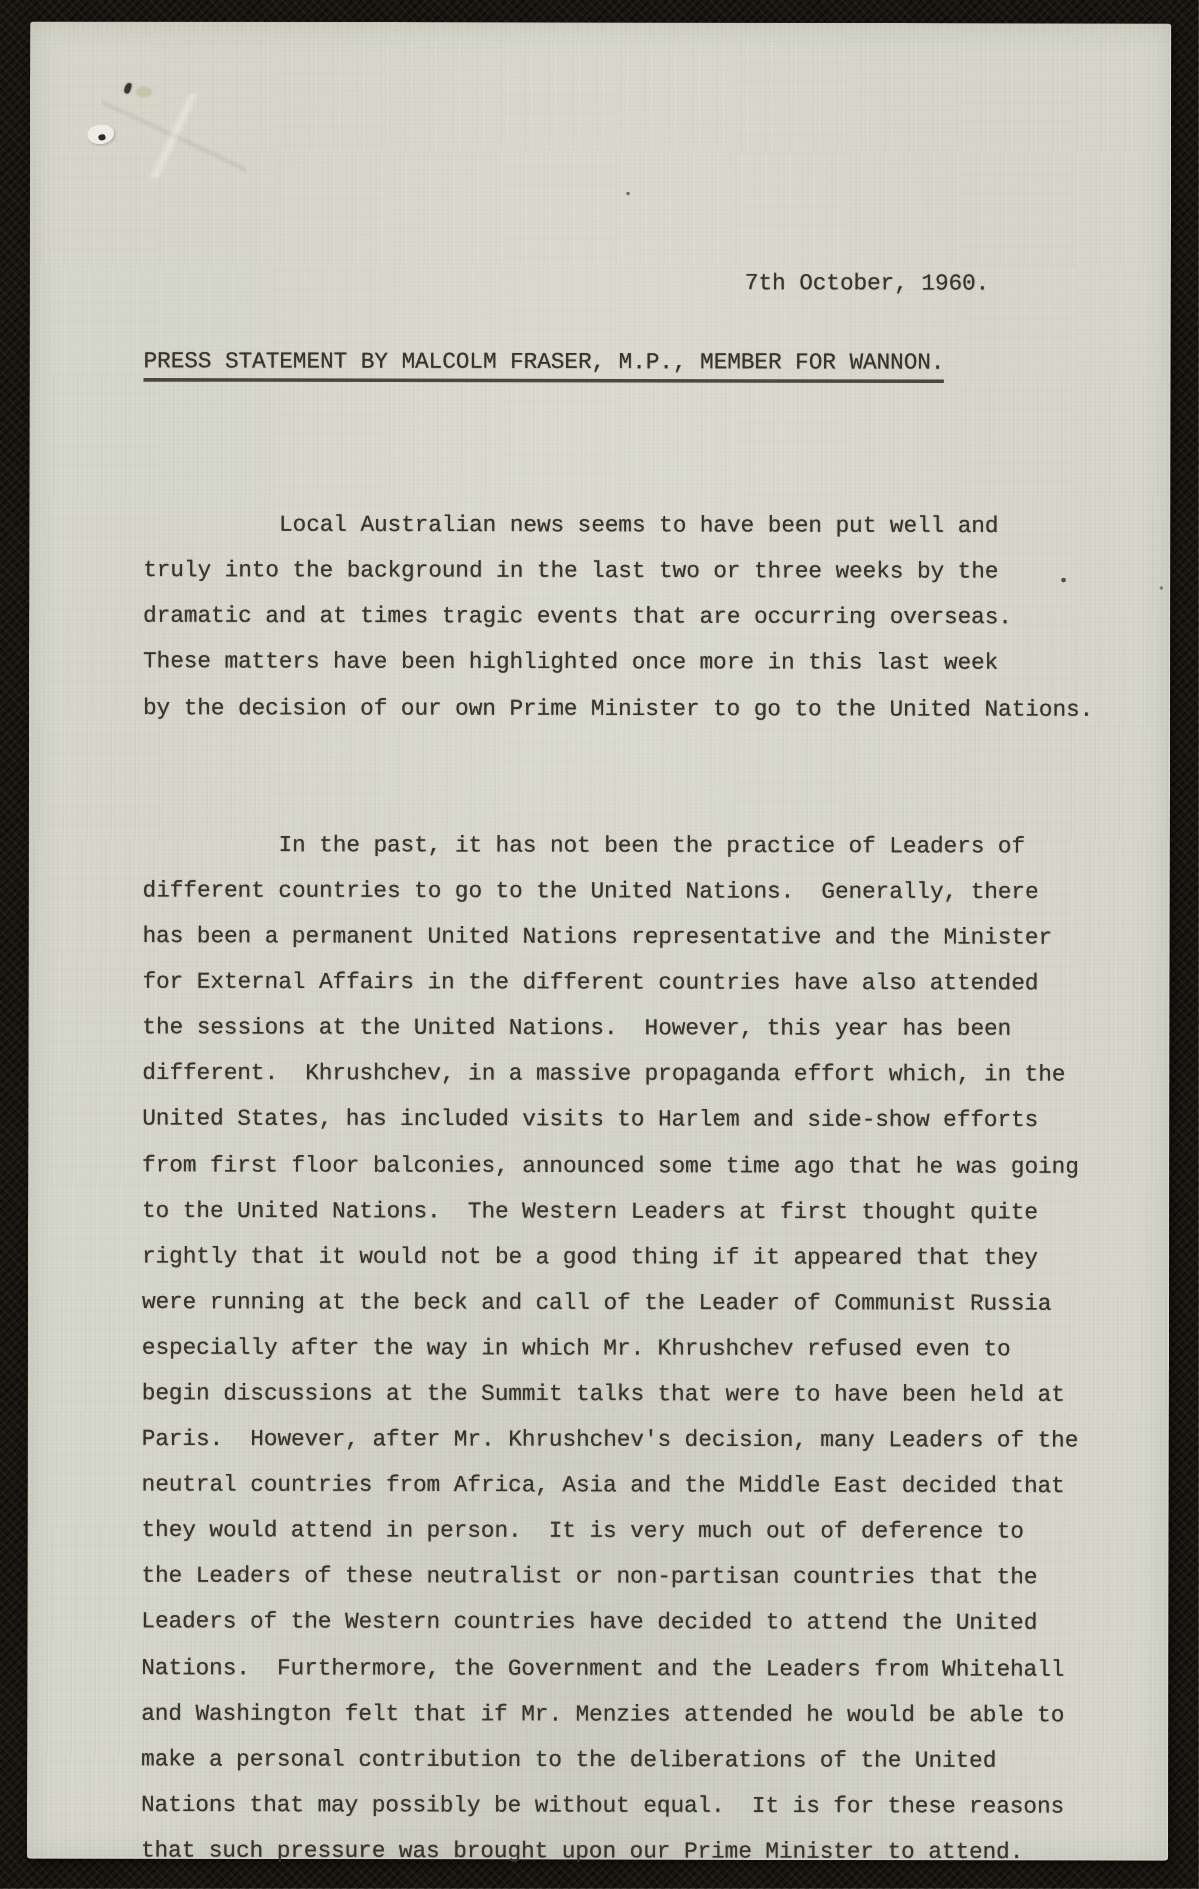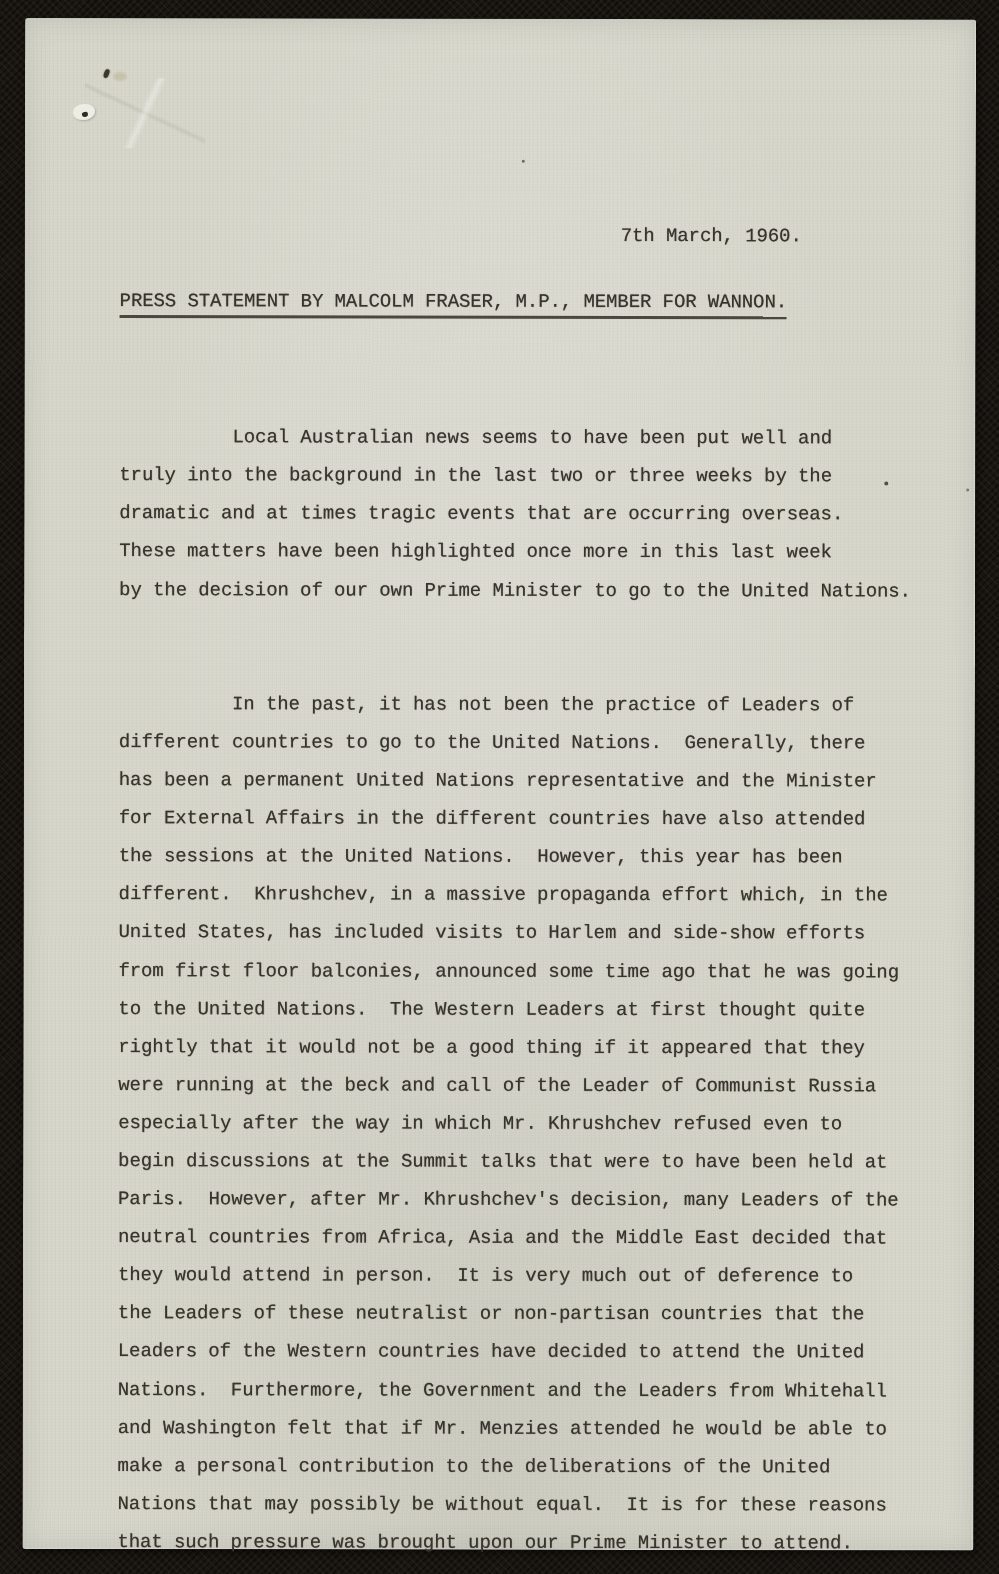--- a/index.html
+++ b/index.html
@@ -116,21 +116,21 @@
 
   <div class="mark crease-1"></div>
   <div class="mark smudge-1"></div>
   <div class="mark staple-mark-1"></div>
   <div class="mark chip-1"></div>
   <div class="mark staple-mark-2"></div>
   <div class="mark speck-1"></div>
   <div class="mark speck-2"></div>
   <div class="mark speck-3"></div>
 
-  <div class="typewriter date-line">7th March, 1960.</div>
+  <div class="typewriter date-line">7th October, 1960.</div>
 
   <div class="typewriter title-line">PRESS STATEMENT BY MALCOLM FRASER, M.P., MEMBER FOR WANNON.</div>
 
   <div class="typewriter body-block">
     <div class="para">          Local Australian news seems to have been put well and
 truly into the background in the last two or three weeks by the
 dramatic and at times tragic events that are occurring overseas.
 These matters have been highlighted once more in this last week
 by the decision of our own Prime Minister to go to the United Nations.</div>
     <div class="para">          In the past, it has not been the practice of Leaders of

